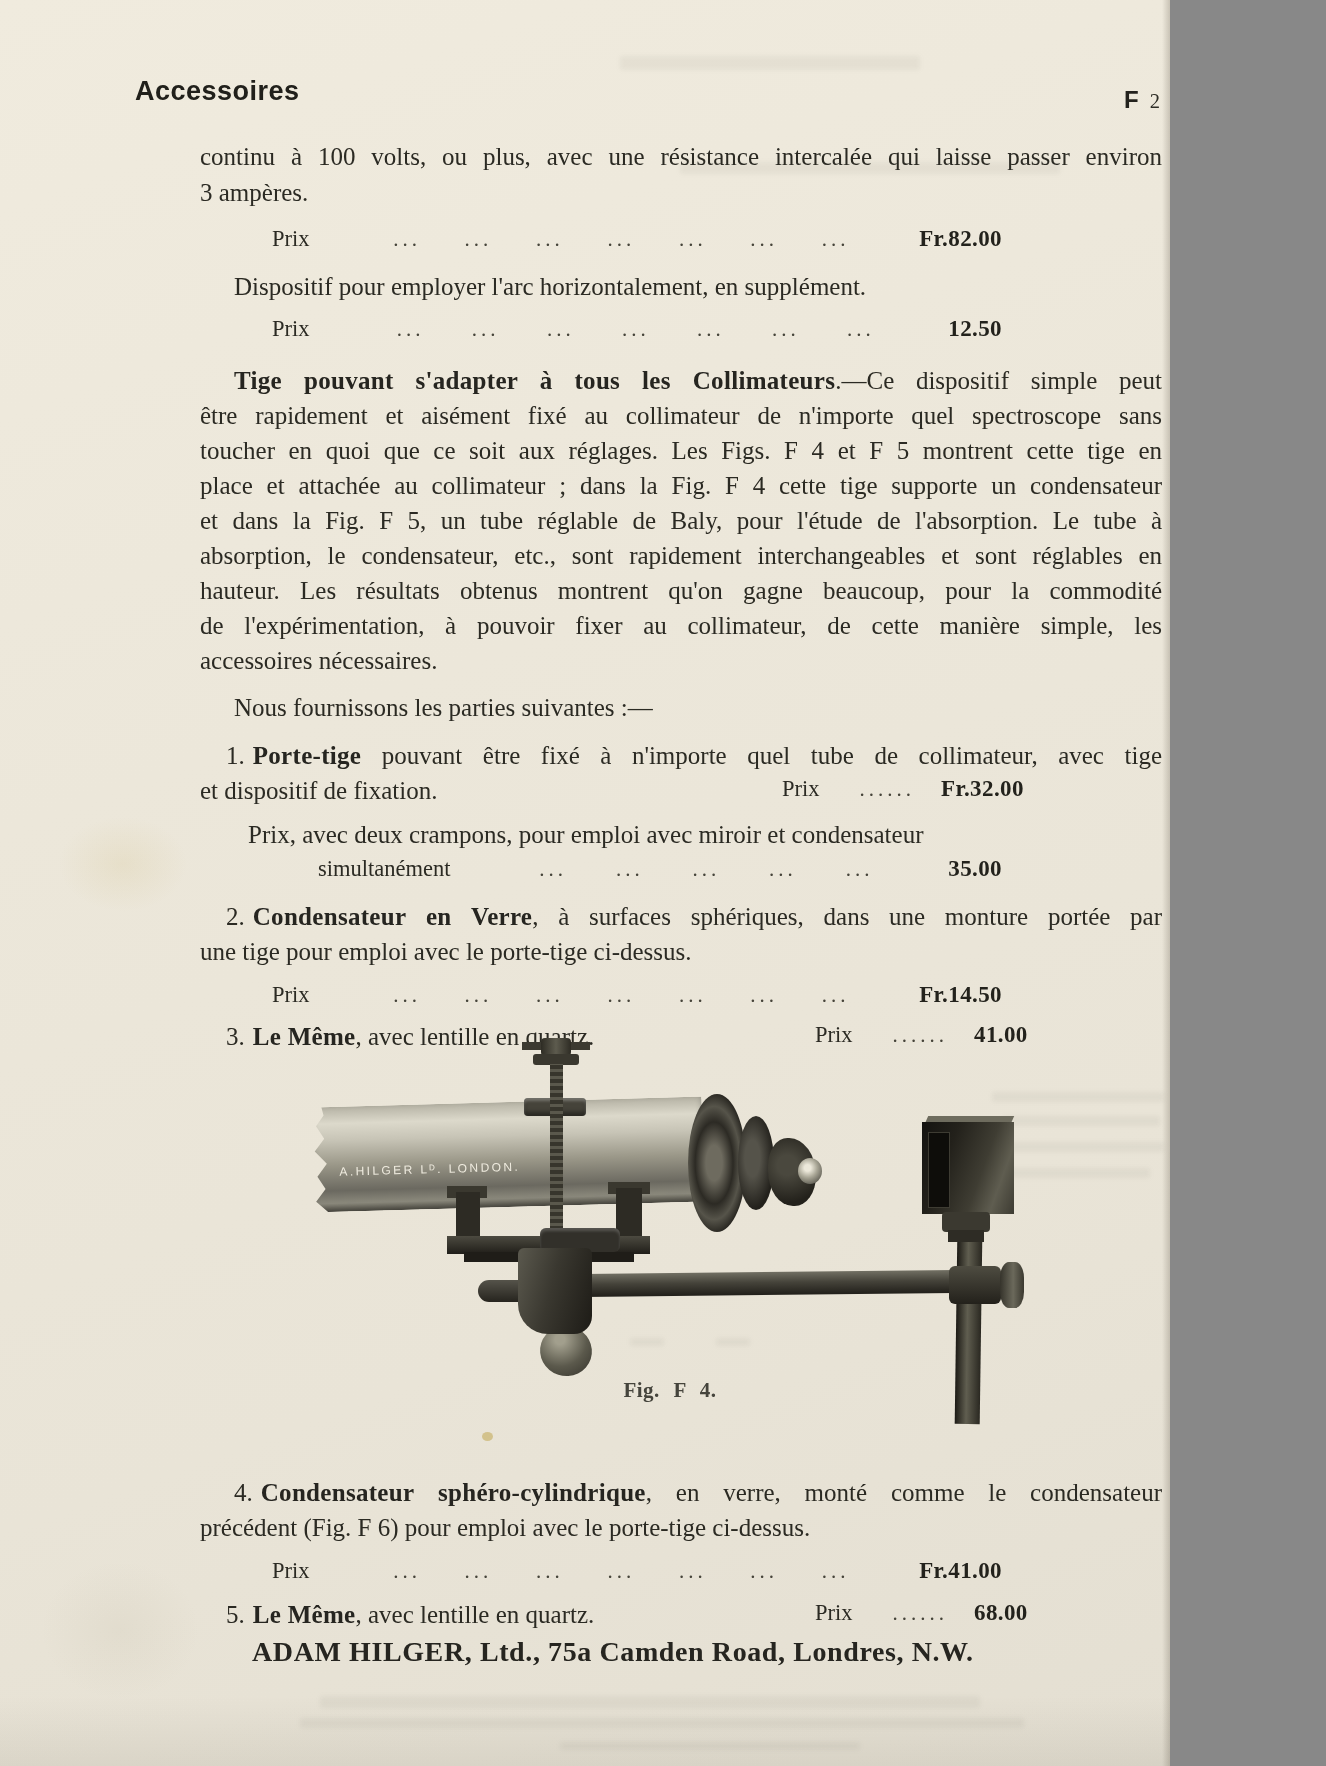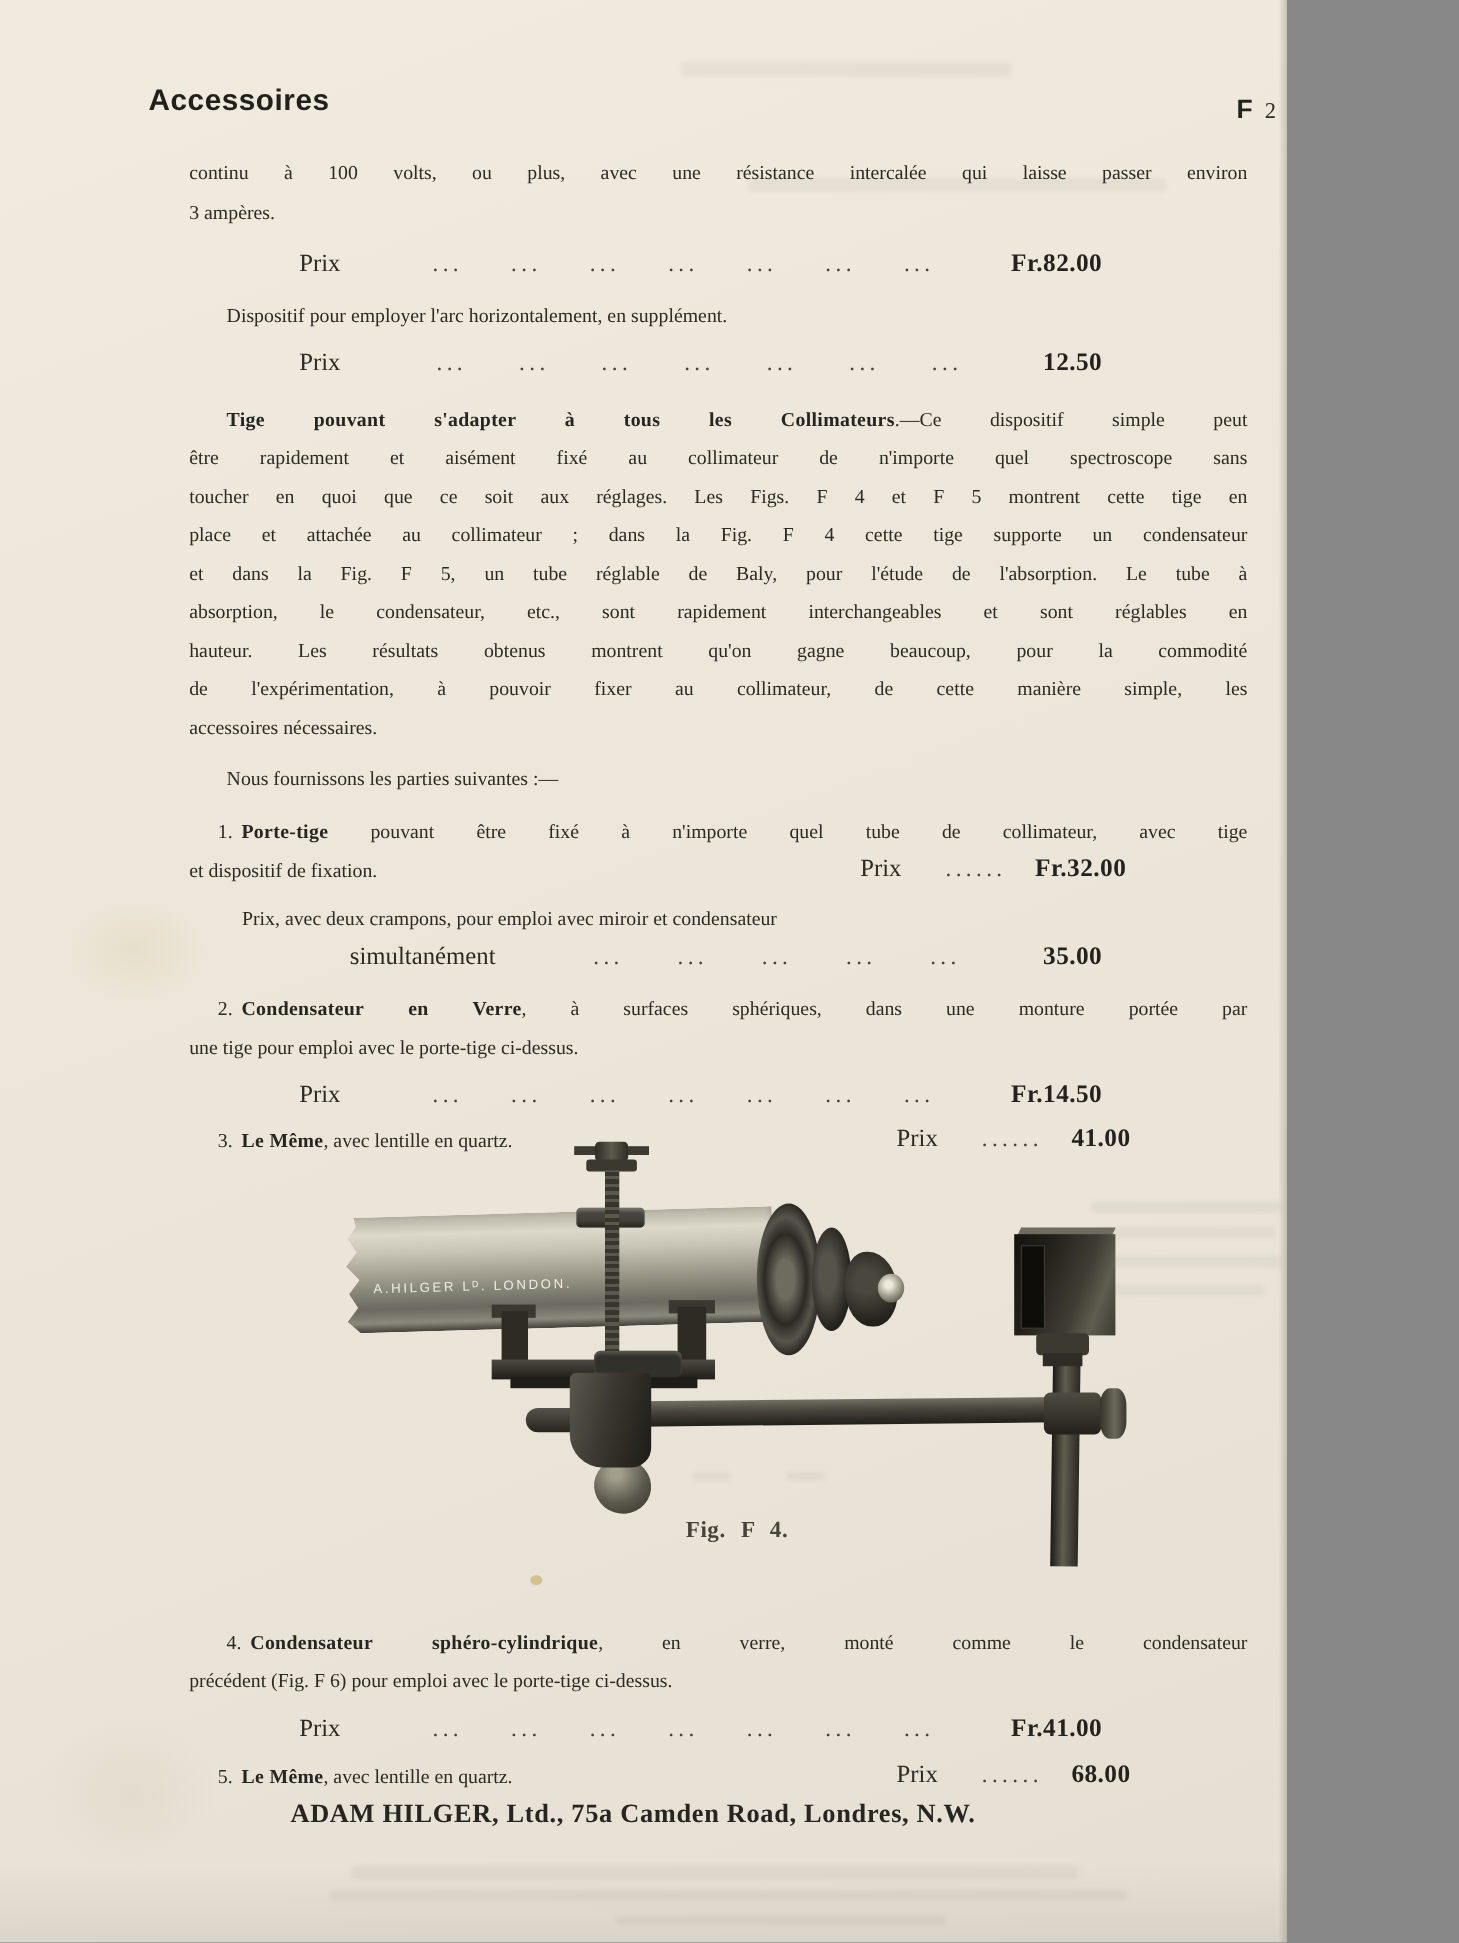--- a/index.html
+++ b/index.html
@@ -9,36 +9,36 @@
     font-family:"Liberation Serif","DejaVu Serif",serif;color:#2b2a23;
   }
   .abs{position:absolute;}
   
   .hdr-title{left:135px;top:76px;font-family:"Liberation Sans","DejaVu Sans",sans-serif;
     font-size:27px;font-weight:700;letter-spacing:.5px;color:#21201b;}
   .folio{left:1124px;top:86px;white-space:nowrap;}
   .folio .f{font-family:"Liberation Sans","DejaVu Sans",sans-serif;font-weight:700;font-size:24px;color:#23221d;}
   .folio .n{font-size:20.5px;margin-left:11px;color:#2e2d26;}
   
-  .jline{position:absolute;left:172px;width:962px;font-size:18px;line-height:30px;
+  .jline{position:absolute;left:200px;width:962px;font-size:25px;line-height:30px;
     text-align:justify;text-align-last:justify;text-justify:inter-word;color:#2b2a23;white-space:normal;}
   .left{text-align:left;text-align-last:left;}
   .ind{text-indent:34px;}
   .ind2{text-indent:26px;}
   b,.bold{font-weight:700;letter-spacing:.3px;color:#262520;}
   .num{margin-right:8px;}
   
   .prow{position:absolute;display:flex;align-items:baseline;font-size:22.5px;color:#2b2a23;}
   .plabel{flex:none;}
   .pdots{flex:1;display:flex;justify-content:space-evenly;align-items:baseline;
     padding:0 26px 0 40px;color:#46443a;}
   .pdots i{font-style:normal;letter-spacing:4px;font-size:21px;}
   .pprice{flex:none;font-weight:700;font-size:23px;letter-spacing:.4px;color:#23221c;}
   
-  .footer{left:252px;top:1636px;font-size:24px;font-weight:700;letter-spacing:.6px;color:#262520;white-space:nowrap;margin-left:12px;}
+  .footer{left:252px;top:1636px;font-size:28px;font-weight:700;letter-spacing:.6px;color:#262520;white-space:nowrap;}
   
   .fig{left:250px;top:1040px;width:800px;height:380px;}
   .fig *{position:absolute;}
   .tubegrp{left:63px;top:62px;width:390px;height:105px;transform:rotate(-1.6deg);}
   .tube{left:0;top:0;width:100%;height:100%;
     background:linear-gradient(180deg,#b5b2a4 0%,#dcd9cb 16%,#c7c4b6 32%,#9b9889 55%,#6b6960 80%,#8b897c 92%,#57554c 100%);
     clip-path:polygon(2.5% 0,100% 0,100% 100%,3.5% 100%,.5% 90%,3% 78%,1% 66%,3.5% 54%,.5% 42%,3% 30%,1% 18%,3% 8%);
     box-shadow:inset 0 -3px 6px rgba(0,0,0,.25);}
   .tube-label{left:26px;top:58px;font-family:"Liberation Sans","DejaVu Sans",sans-serif;
     font-size:12px;letter-spacing:2.4px;color:#efebdf;white-space:nowrap;}

